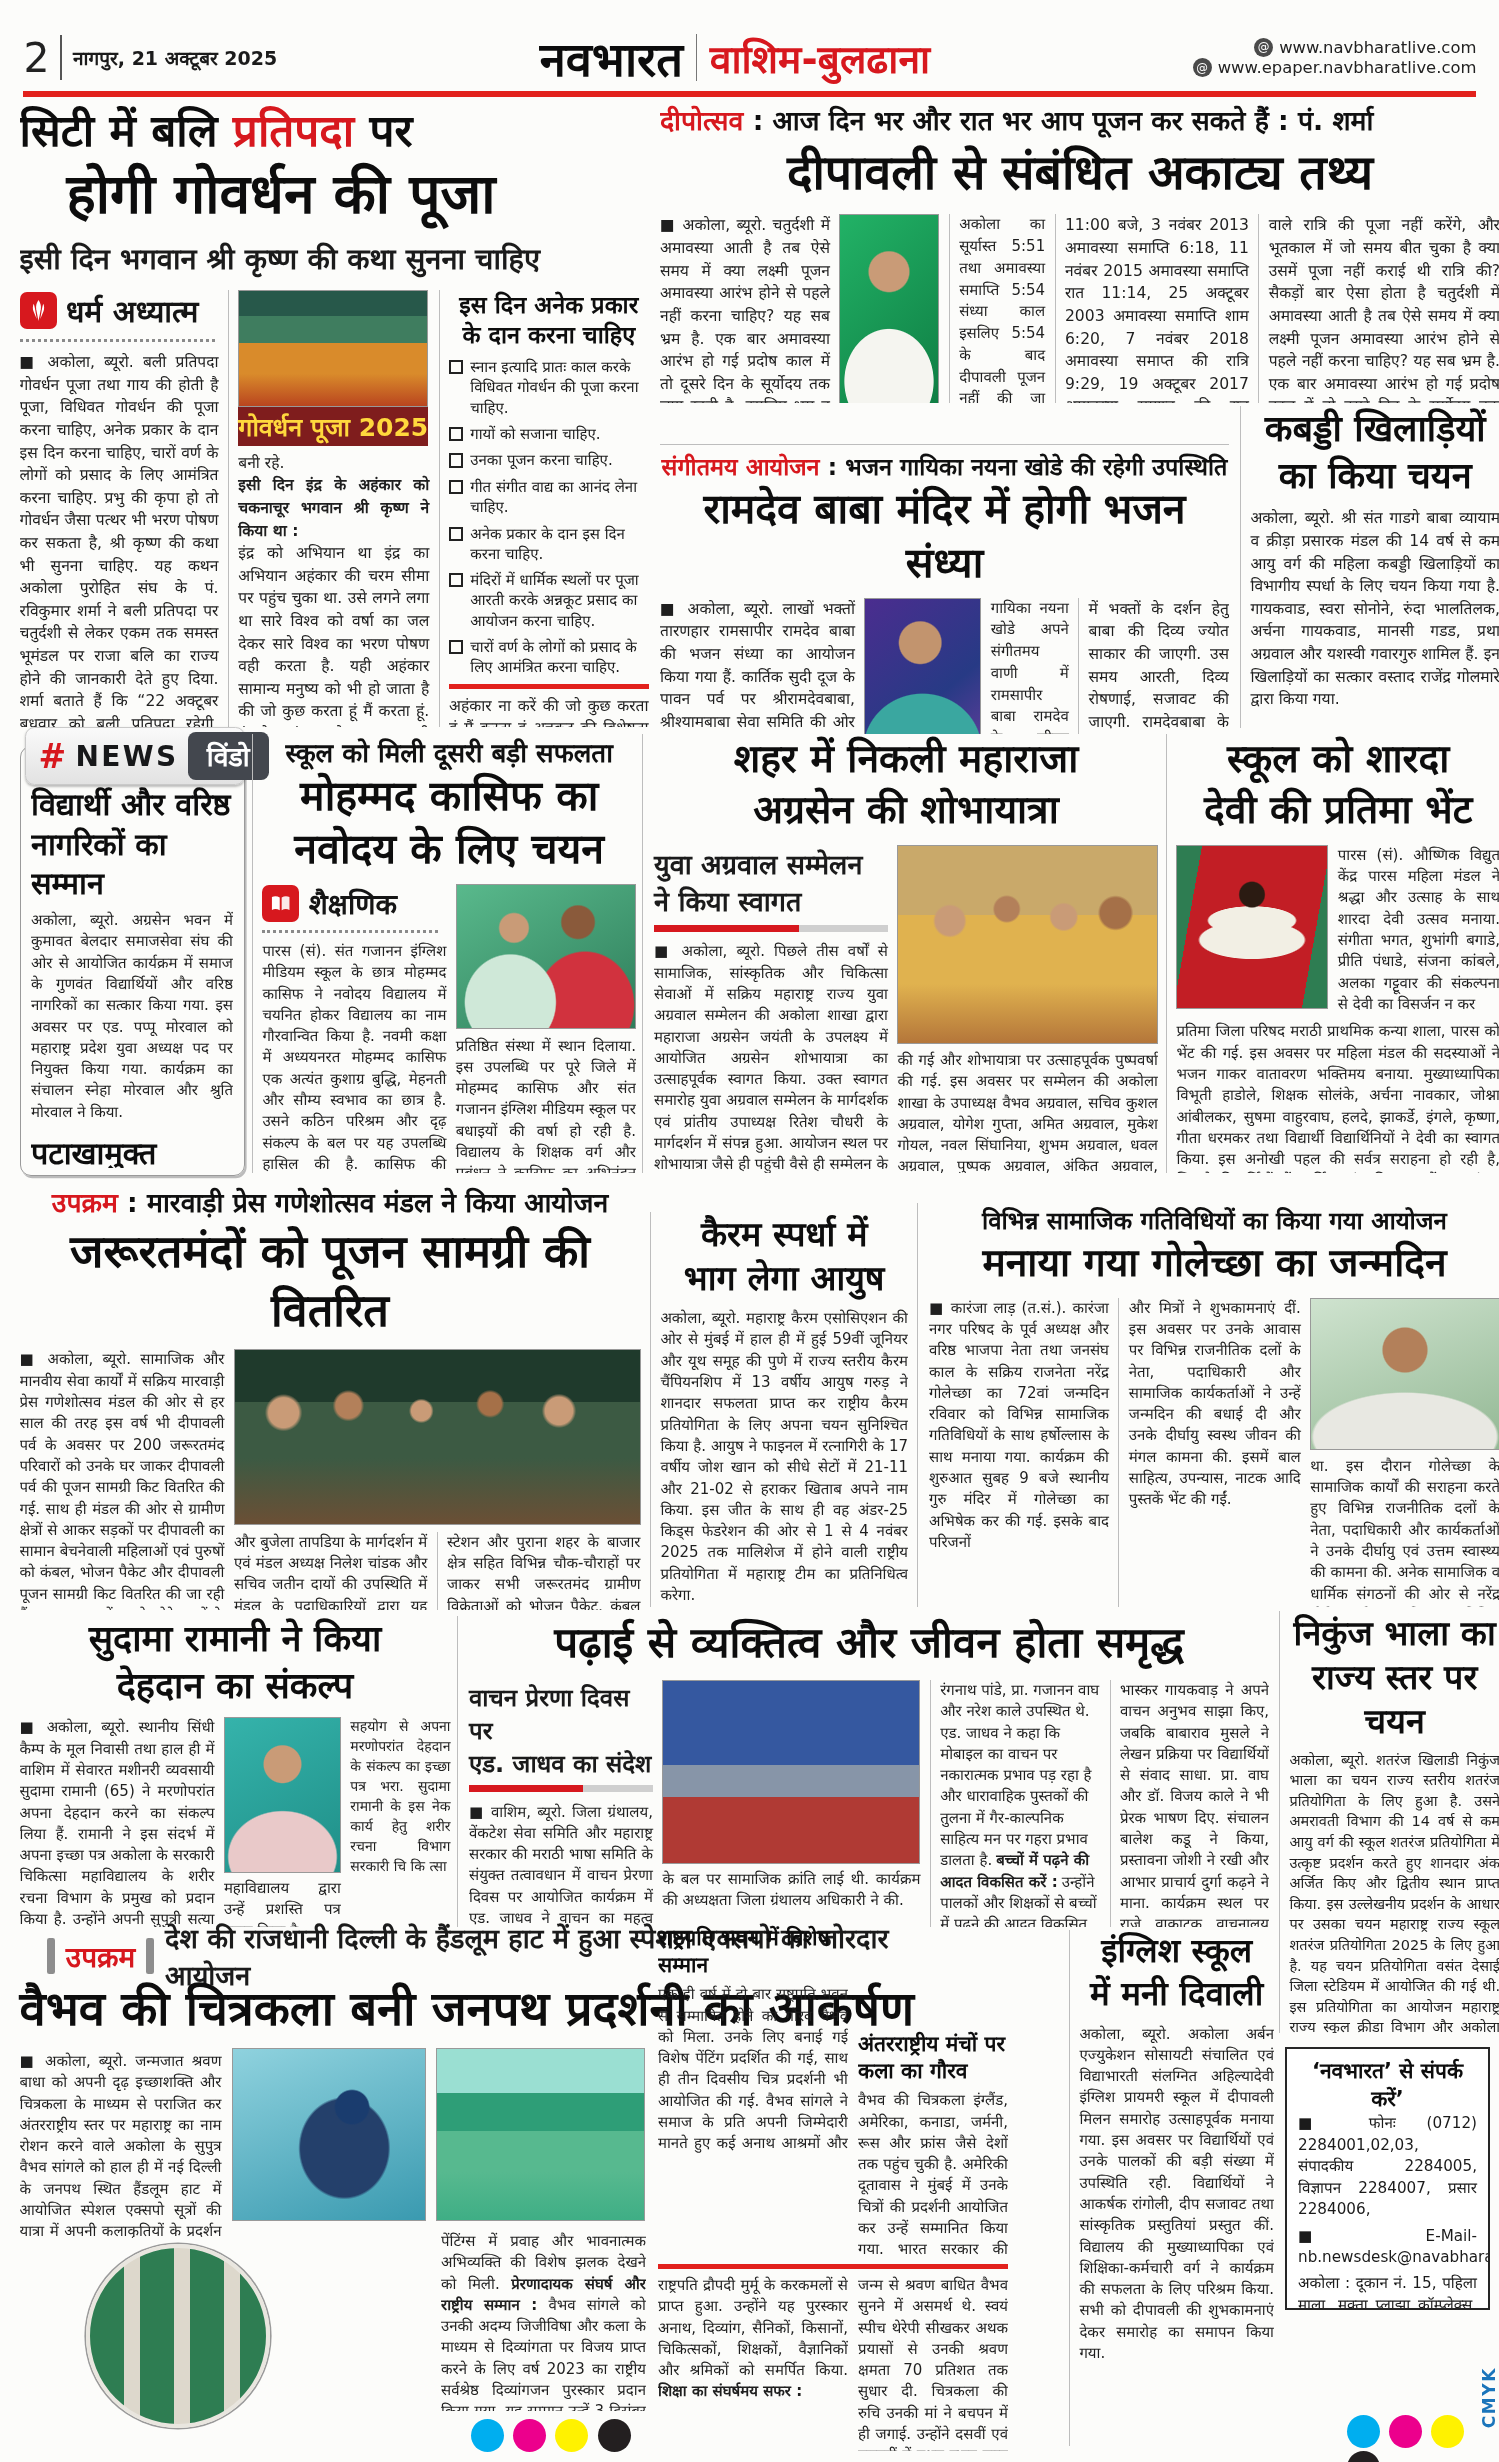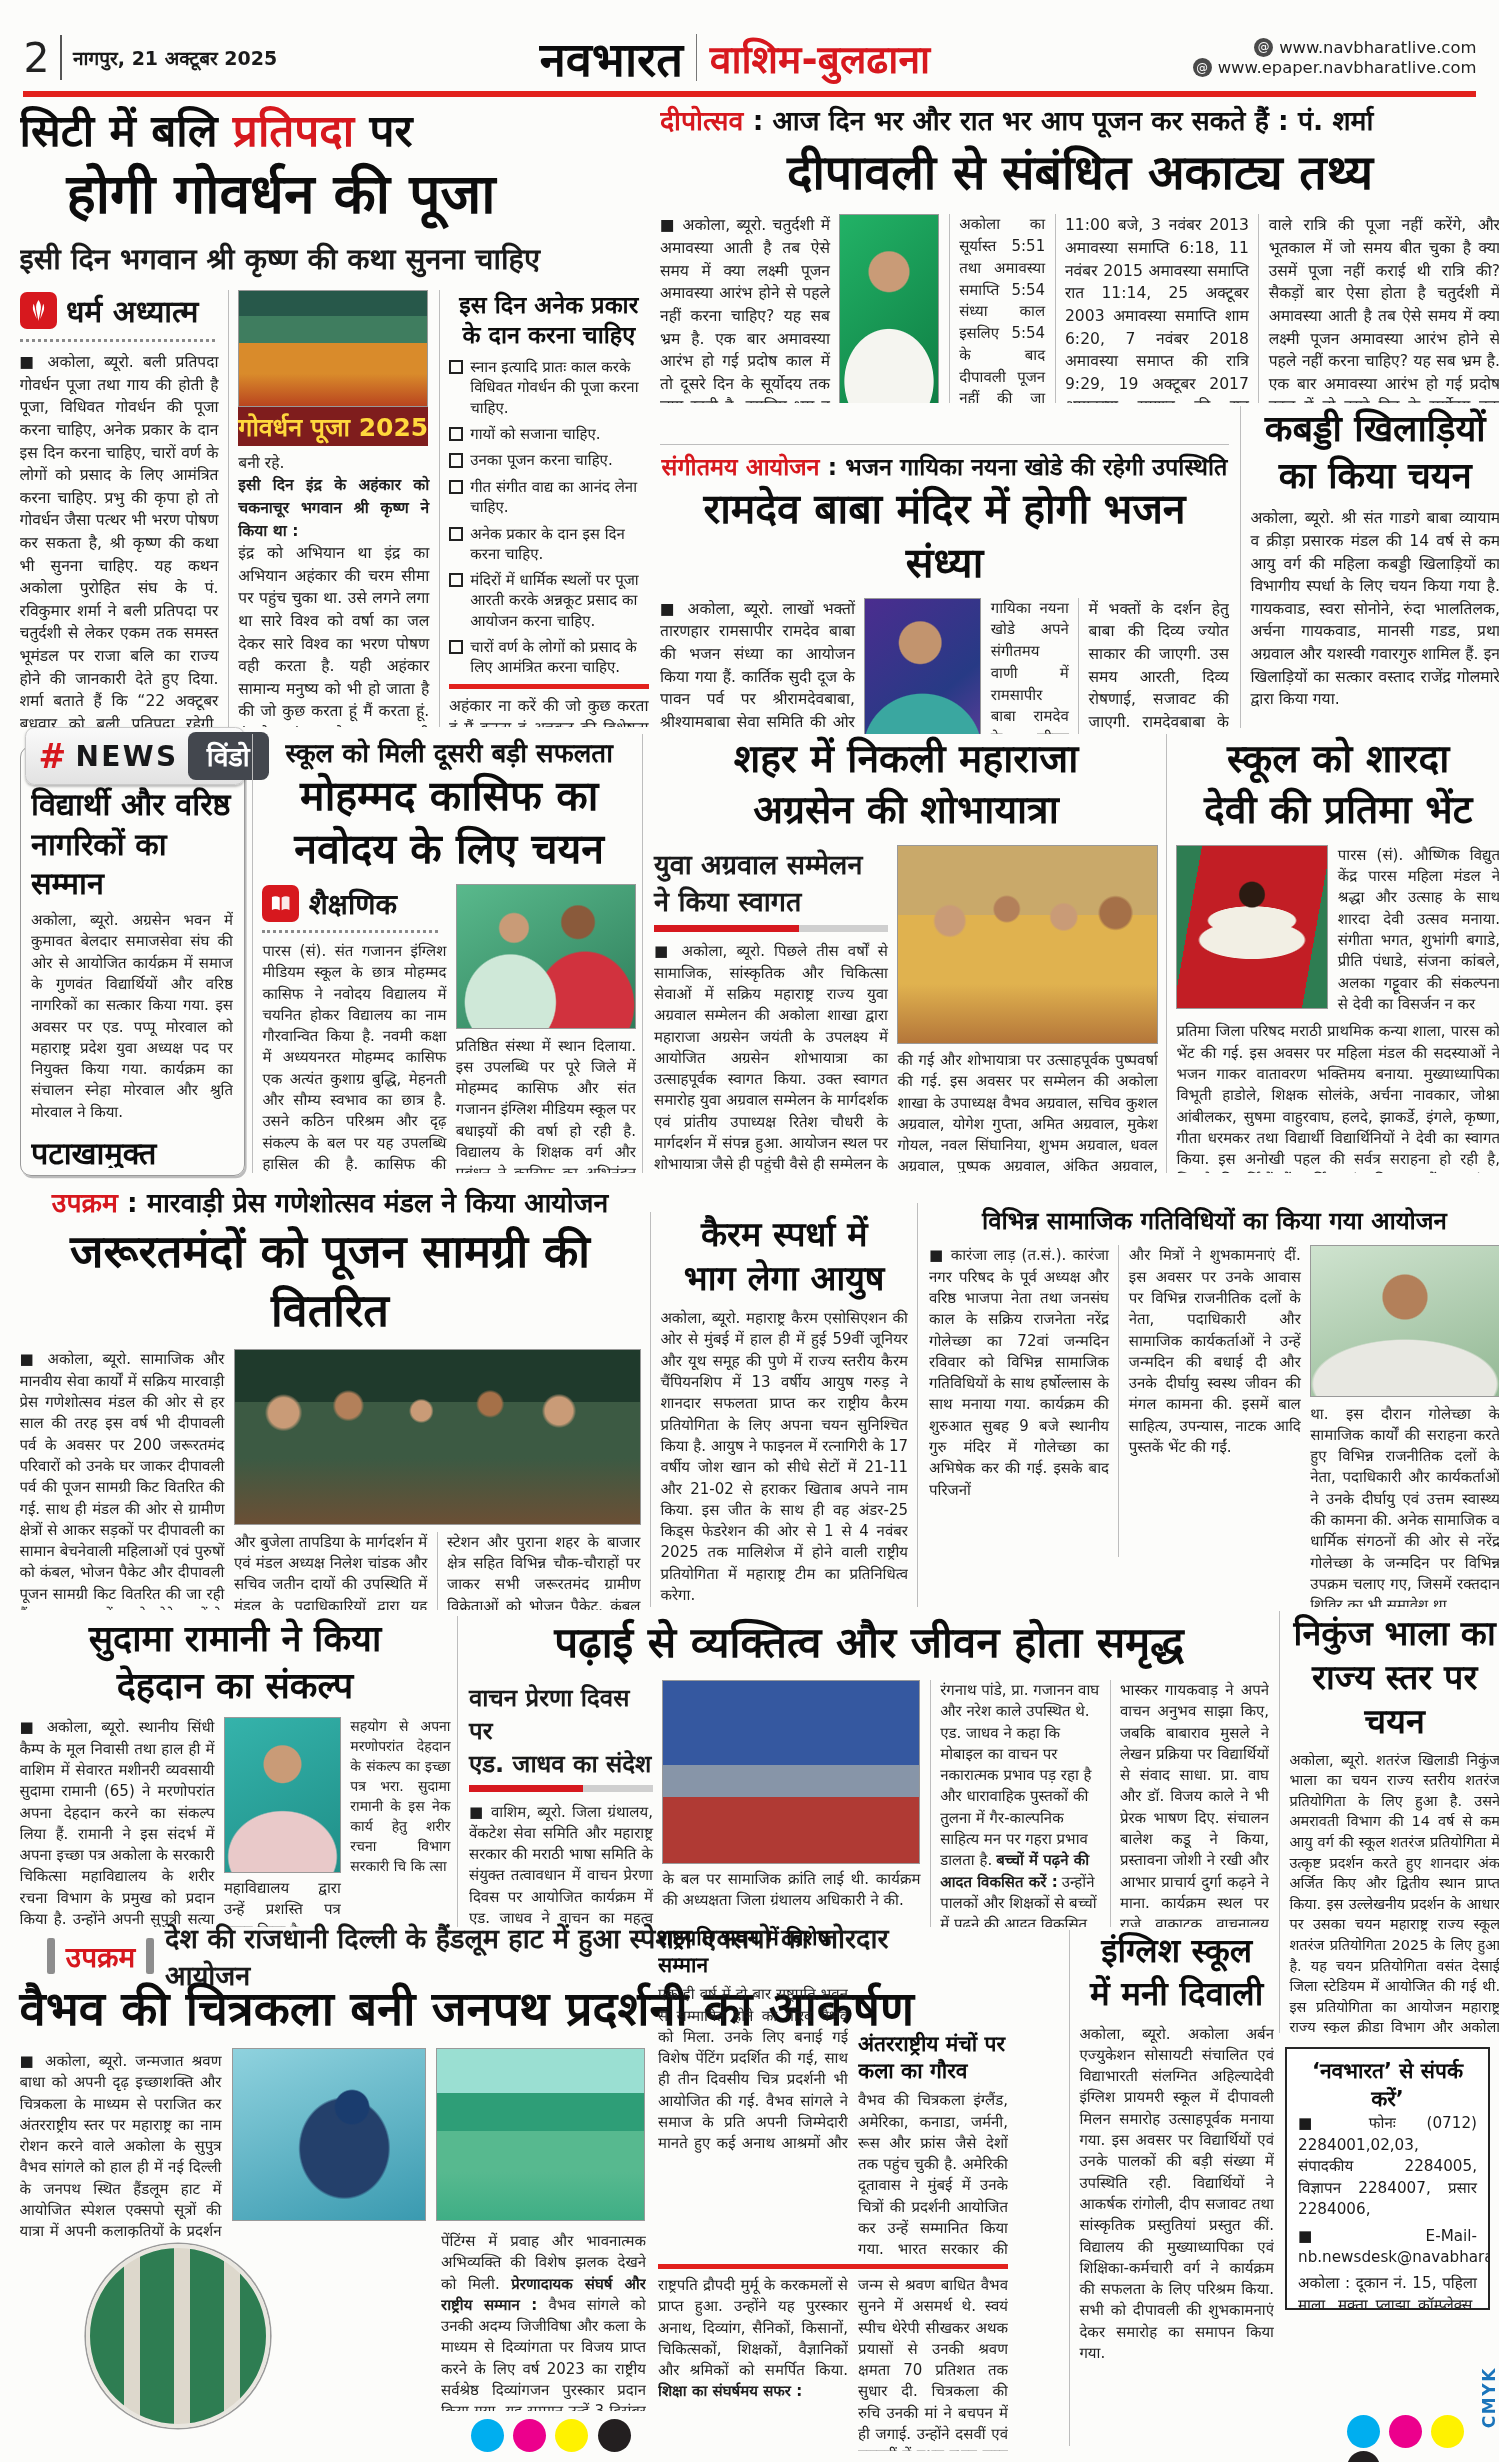--- a/index.html
+++ b/index.html
@@ -249,20 +249,21 @@
 </div>
 
 <div class="abs ovh" style="left:650px;top:1212px;width:258px;height:395px;border-left:0.8px solid #bdbdbd;padding-left:9.4px;box-sizing:border-box">
   <div class="hl" style="font-size:34px">कैरम स्पर्धा में</div>
   <div class="hl" style="font-size:34px">भाग लेगा आयुष</div>
   <div class="bts" style="margin-top:7.8px">अकोला, ब्यूरो. महाराष्ट्र कैरम एसोसिएशन की ओर से मुंबई में हाल ही में हुई 59वीं जूनियर और यूथ समूह की पुणे में राज्य स्तरीय कैरम चैंपियनशिप में 13 वर्षीय आयुष गरुड़ ने शानदार सफलता प्राप्त कर राष्ट्रीय कैरम प्रतियोगिता के लिए अपना चयन सुनिश्चित किया है. आयुष ने फाइनल में रत्नागिरी के 17 वर्षीय जोश खान को सीधे सेटों में 21-11 और 21-02 से हराकर खिताब अपने नाम किया. इस जीत के साथ ही वह अंडर-25 किड्स फेडरेशन की ओर से 1 से 4 नवंबर 2025 तक मालिशेज में होने वाली राष्ट्रीय प्रतियोगिता में महाराष्ट्र टीम का प्रतिनिधित्व करेगा.</div>
 </div>
 
 <div class="abs ovh" style="left:917px;top:1203px;width:583px;height:404px;border-left:0.8px solid #bdbdbd;padding-left:11px;box-sizing:border-box">
   <div class="kick" style="font-size:24px">विभिन्न सामाजिक गतिविधियों का किया गया आयोजन</div>
+  <div class="hl" style="font-size:39px;margin-top:1.6px">मनाया गया गोलेच्छा का जन्मदिन</div>
   <div class="flex" style="margin-top:9.4px;height:312px">
     <div class="bts" style="flex:0 0 180px">■ कारंजा लाड़ (त.सं.). कारंजा नगर परिषद के पूर्व अध्यक्ष और वरिष्ठ भाजपा नेता तथा जनसंघ काल के सक्रिय राजनेता नरेंद्र गोलेच्छा का 72वां जन्मदिन रविवार को विभिन्न सामाजिक गतिविधियों के साथ हर्षोल्लास के साथ मनाया गया. कार्यक्रम की शुरुआत सुबह 9 बजे स्थानीय गुरु मंदिर में गोलेच्छा का अभिषेक कर की गई. इसके बाद परिजनों</div>
     <div class="bts colrule" style="flex:0 0 172px">और मित्रों ने शुभकामनाएं दीं. इस अवसर पर उनके आवास पर विभिन्न राजनीतिक दलों के नेता, पदाधिकारी और सामाजिक कार्यकर्ताओं ने उन्हें जन्मदिन की बधाई दी और उनके दीर्घायु स्वस्थ जीवन की मंगल कामना की. इसमें बाल साहित्य, उपन्यास, नाटक आदि पुस्तकें भेंट की गईं.</div>
     <div style="flex:1">
       <div class="photo ph-golechha" style="width:100%;height:152px"></div>
       <div class="bts" style="margin-top:6.2px">था. इस दौरान गोलेच्छा के सामाजिक कार्यों की सराहना करते हुए विभिन्न राजनीतिक दलों के नेता, पदाधिकारी और कार्यकर्ताओं ने उनके दीर्घायु एवं उत्तम स्वास्थ्य की कामना की. अनेक सामाजिक व धार्मिक संगठनों की ओर से नरेंद्र गोलेच्छा के जन्मदिन पर विभिन्न उपक्रम चलाए गए, जिसमें रक्तदान शिविर का भी समावेश था.</div>
     </div>
   </div>
 </div>
 

